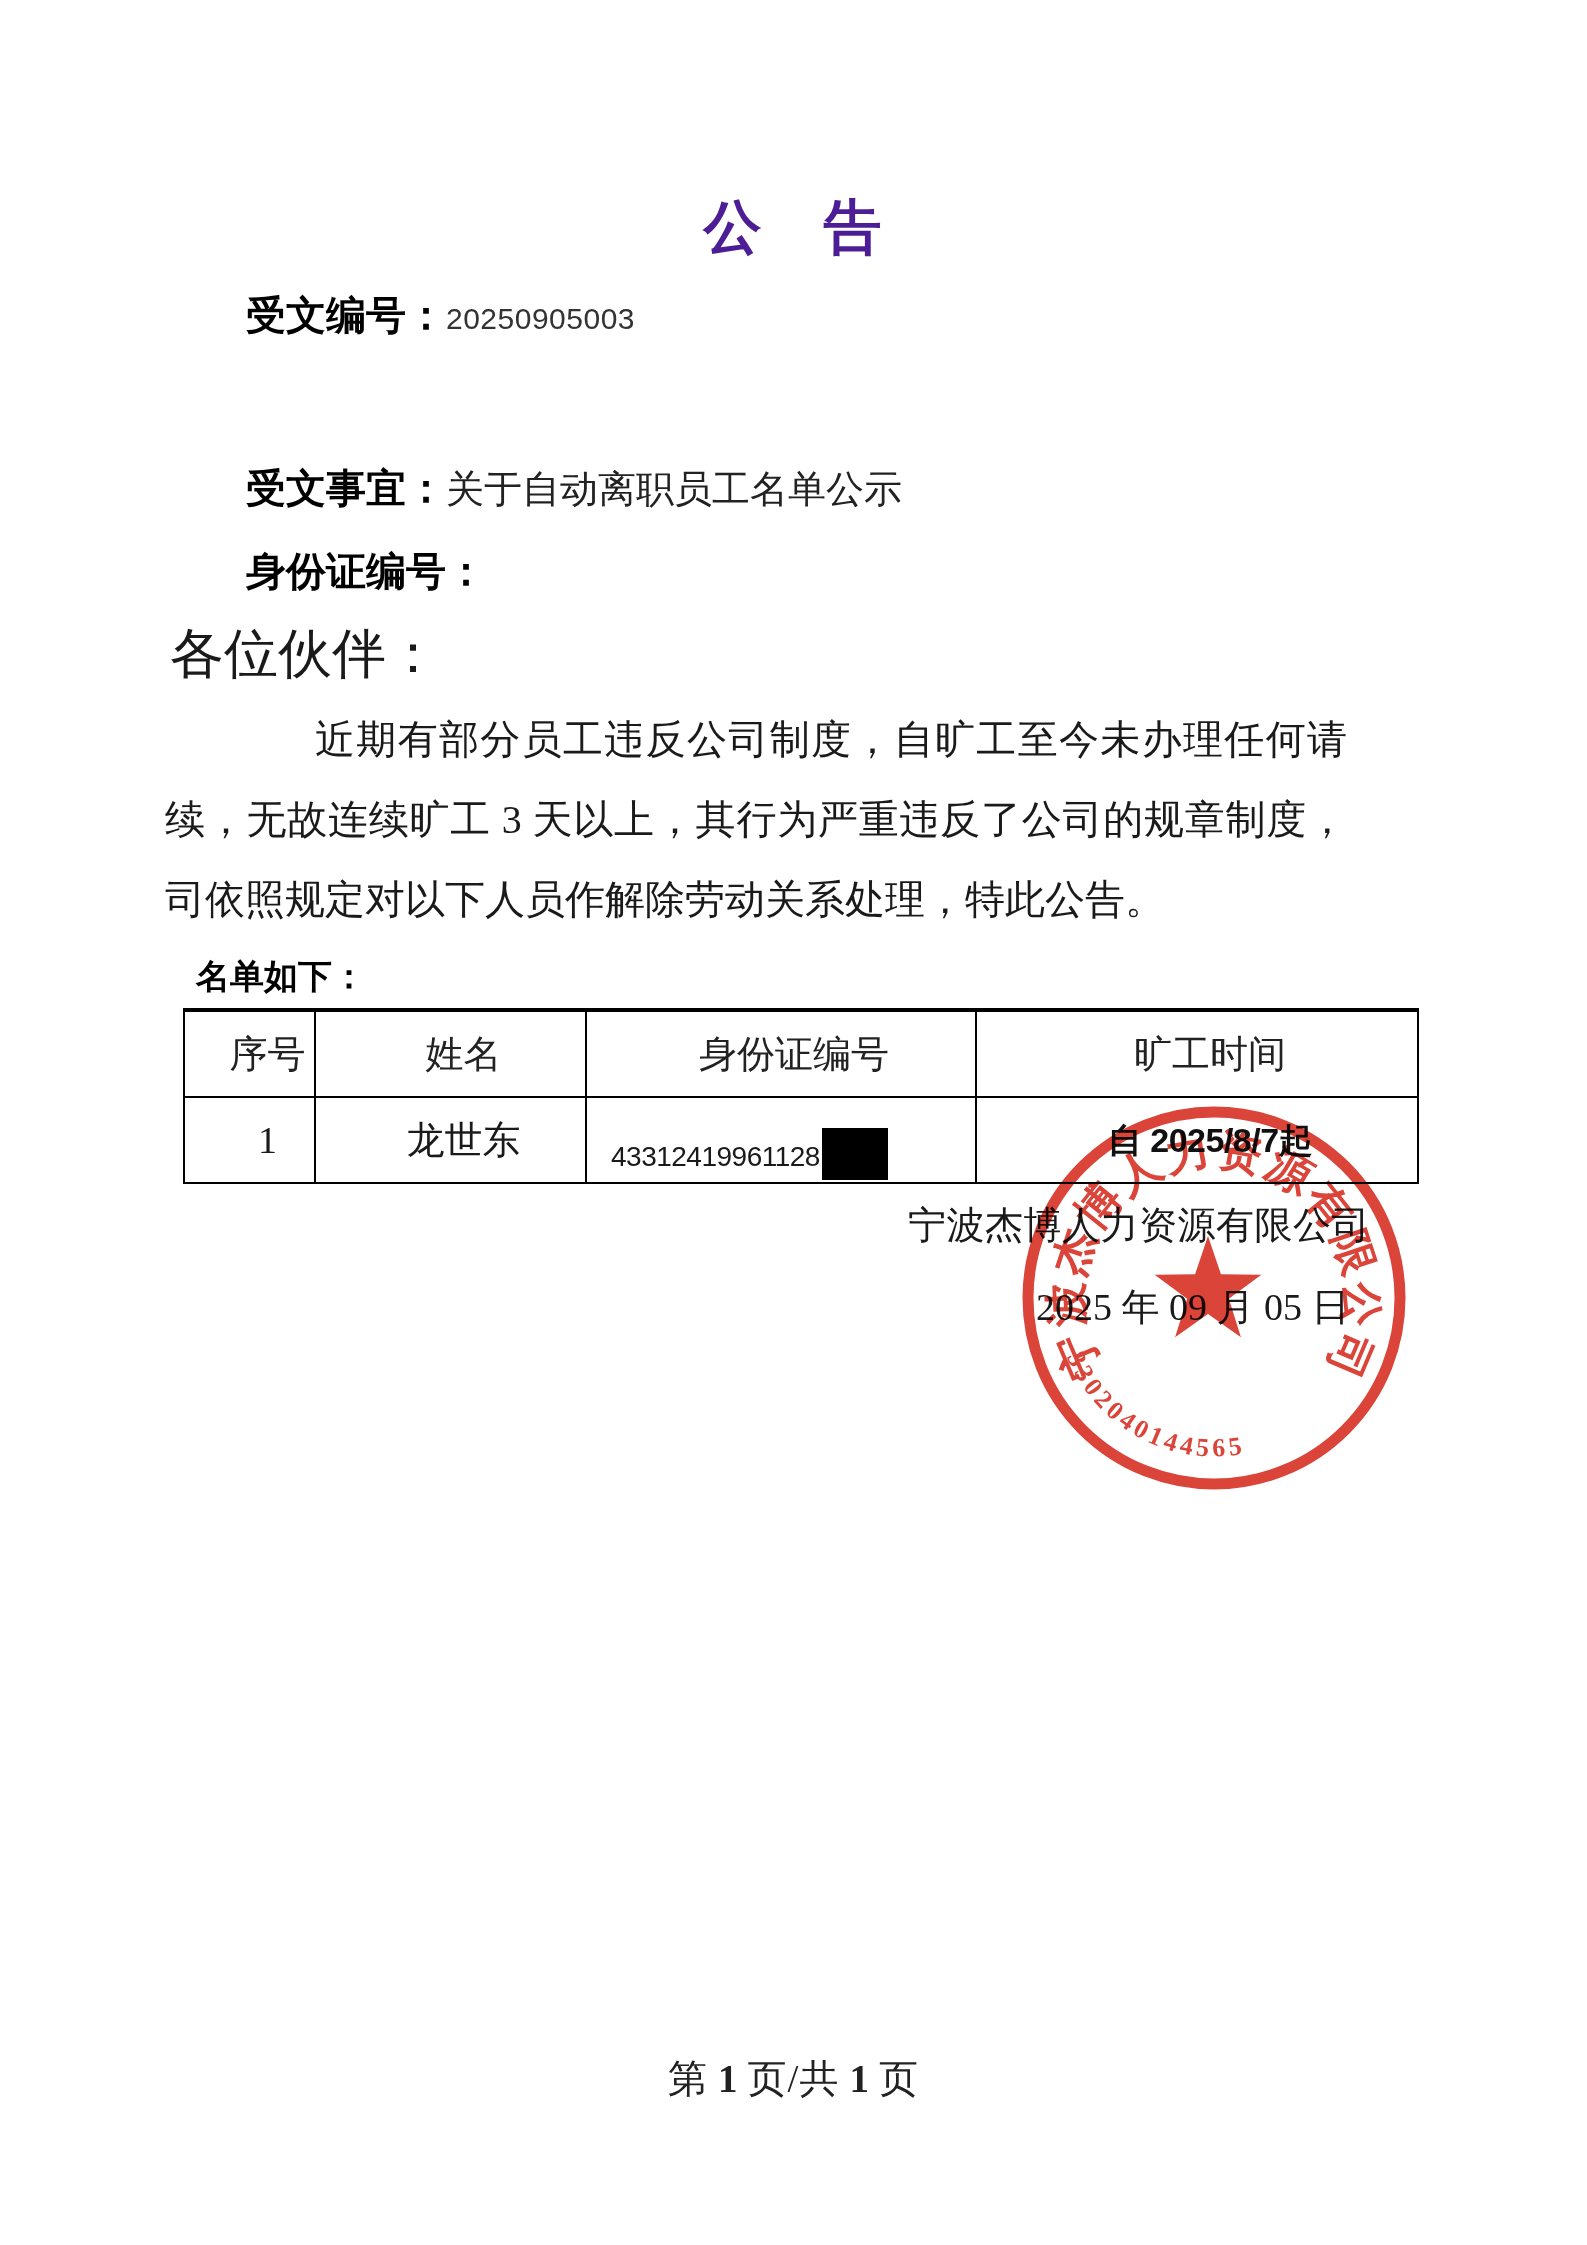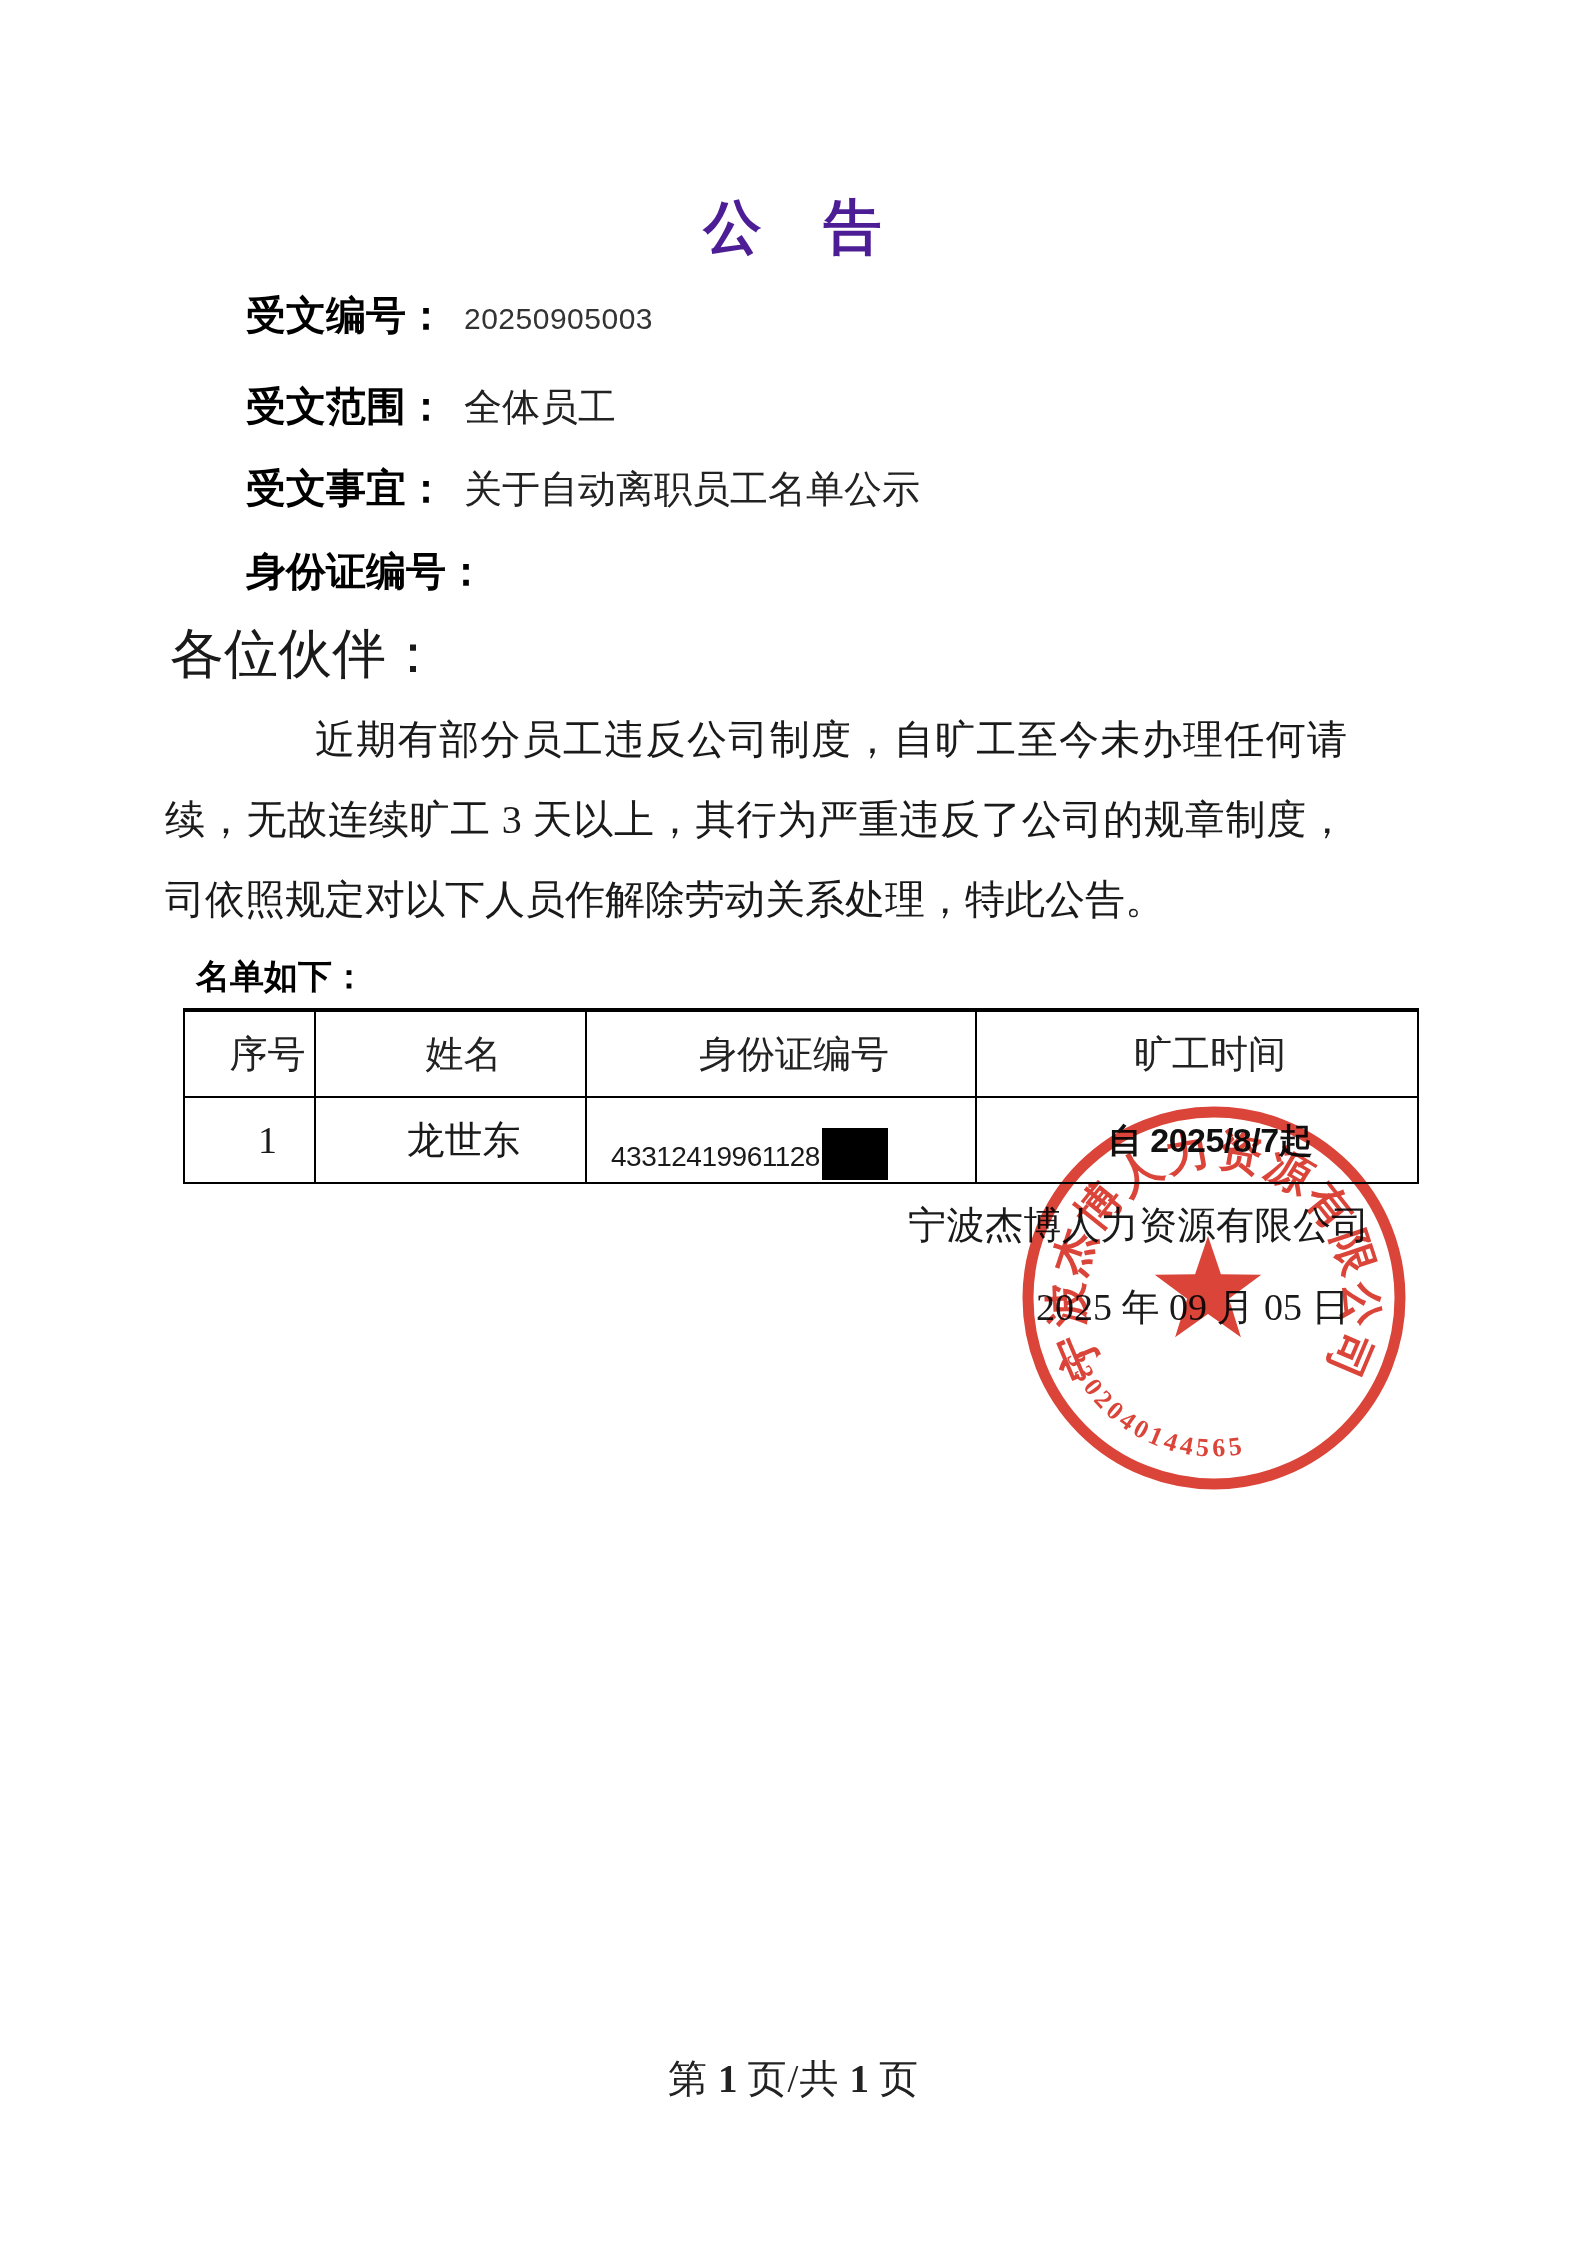--- a/index.html
+++ b/index.html
@@ -6,21 +6,21 @@
   .page{
     position:relative;width:1587px;height:2245px;margin:0 auto;background:#fff;
     font-family:"Liberation Serif","DejaVu Serif",serif;color:#111;overflow:hidden;
   }
   .title{
     position:absolute;top:198px;left:0;right:0;margin:0;text-align:center;
     font-size:58px;font-weight:bold;line-height:60px;letter-spacing:2px;color:#4c1d95;
   }
   .meta-line{position:absolute;left:246px;white-space:nowrap;line-height:46px;}
   .meta-line .label{font-size:40px;font-weight:bold;color:#000;}
-  .meta-line .value{font-size:38px;color:#222;margin-left:18px;}
+  .meta-line .value{font-size:38px;color:#222;margin-left:0;}
   .meta-line .value.num{
     font-family:"Liberation Sans","DejaVu Sans",sans-serif;font-size:30px;color:#333;
     letter-spacing:0.5px;
   }
   .salutation{position:absolute;left:170px;top:632px;font-size:54px;line-height:44px;color:#1a1a1a;}
   .paragraph{position:absolute;left:165px;top:700px;width:1182px;font-size:40px;color:#1a1a1a;}
   .para-line{line-height:80px;height:80px;text-align:justify;overflow:hidden;}
   .para-line.jl{text-align-last:justify;}
   .para-line.first{text-indent:150px;}
   .list-intro{position:absolute;left:196px;top:958px;font-size:34px;font-weight:bold;color:#000;line-height:38px;}
@@ -60,23 +60,20 @@
 <body>
 
 <div class="page">
 
   <h1 class="title">公　告</h1>
 
   <div class="meta-line" style="top:293px">
     <span class="label">受文编号：</span><span class="value num">20250905003</span>
   </div>
 
-  <div class="meta-line" style="top:384px">
-    <span class="label">受文范围：</span><span class="value">全体员工</span>
-  </div>
 
   <div class="meta-line" style="top:466px">
     <span class="label">受文事宜：</span><span class="value">关于自动离职员工名单公示</span>
   </div>
 
   <div class="meta-line" style="top:549px">
     <span class="label">身份证编号：</span>
   </div>
 
   <div class="salutation">各位伙伴：</div>

